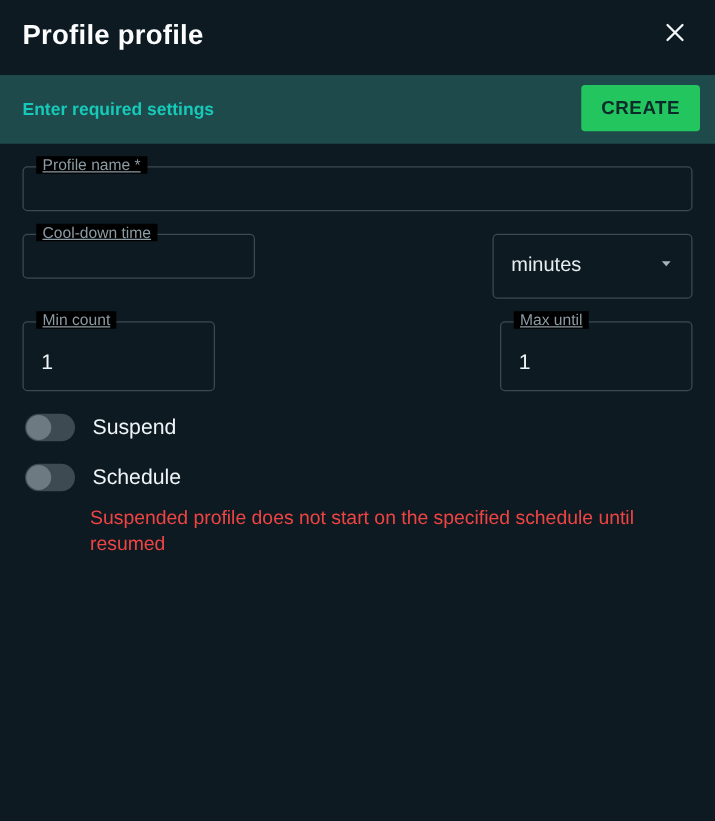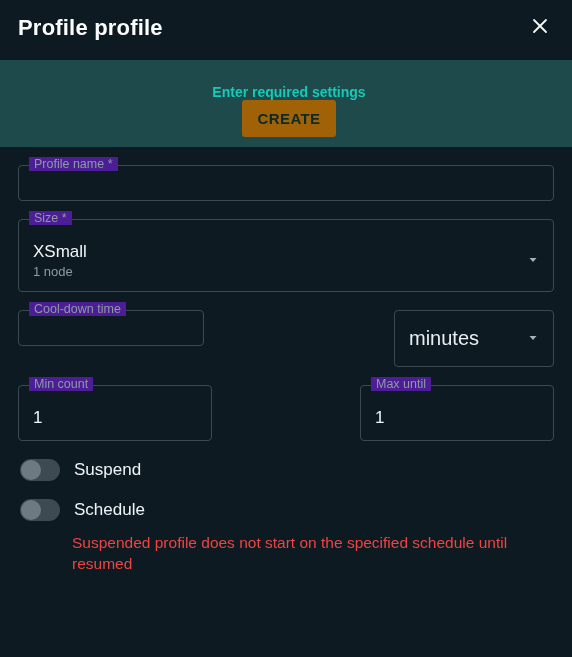--- a/index.html
+++ b/index.html
@@ -40,31 +40,30 @@
     color: #f4f8fa;
   }
   .close-btn svg { width: 18px; height: 18px; }
 
   
   .banner {
     display: flex;
     align-items: center;
     justify-content: space-between;
     background: #1f4a4b;
-    padding: 24px 12px 10px 18px;
+    padding: 8px 12px 10px 18px;
     margin: 8px 0 18px 0;
-    flex-direction: column;
   }
   .banner-text {
     color: #16c9b8;
     font-size: 14px;
     font-weight: 600;
   }
   .create-btn {
-    background: #a16207;
+    background: #22c55e;
     color: #0b2a2a;
     font-weight: 700;
     font-size: 15px;
     letter-spacing: 0.4px;
     border: none;
     border-radius: 3px;
     padding: 10px 16px;
     cursor: pointer;
   }
 
@@ -80,24 +79,25 @@
     position: relative;
     border: 1px solid #3a4a52;
     border-radius: 4px;
     padding: 22px 14px 12px 14px;
     background: transparent;
   }
   .field-label {
     position: absolute;
     top: -9px;
     left: 10px;
-    background: #4c1d95;
+    background: #000000;
     padding: 0 5px;
     font-size: 12.5px;
     color: #8b9ba3;
+    text-decoration: underline;
   }
   .field-input {
     width: 100%;
     background: transparent;
     border: none;
     outline: none;
     color: #f0f5f8;
     font-size: 17px;
     line-height: 1.2;
   }
@@ -139,21 +139,21 @@
     border: 1px solid #3a4a52;
     border-radius: 4px;
     padding: 16px 14px 16px 14px;
     display: flex;
     align-items: center;
     justify-content: space-between;
     background: transparent;
   }
   .unit-value {
     color: #e6eef2;
-    font-size: 20px;
+    font-size: 16px;
   }
 
   
   .toggle-row {
     display: flex;
     align-items: center;
     gap: 14px;
     padding-left: 2px;
   }
   .toggle {
@@ -186,21 +186,21 @@
     color: #ffffff;
     pointer-events: none;
   }
   .cursor-icon svg { width: 15px; height: 18px; }
 
   .row-mm {
     display: flex;
     gap: 18px;
     justify-content: space-between;
   }
-  .row-mm .col { width: 194px; }
+  .row-mm .col { width: 154px; }
 
   .suspend-desc {
     color: #ef4444;
     font-size: 15.5px;
     line-height: 1.35;
     padding-left: 54px;
     padding-right: 8px;
     margin-top: -6px;
   }
 
@@ -226,32 +226,20 @@
     <span class="banner-text">Enter required settings</span>
     <button class="create-btn">CREATE</button>
   </div>
 
   <div class="body">
 
     <div class="field">
       <span class="field-label">Profile name *</span>
     </div>
 
-    <div class="field field-select">
-      <span class="field-label">Size *</span>
-      <div class="select-text">
-        <span class="select-value">XSmall</span>
-        <span class="select-sub">1 node</span>
-      </div>
-      <span class="caret">
-        <svg viewBox="0 0 24 24" fill="currentColor">
-            <path d="M5 8l7 8 7-8z"></path>
-          </svg>
-      </span>
-    </div>
 
     <div class="row-2">
       <div class="col small">
         <div class="field">
           <span class="field-label">Cool-down time</span>
         </div>
       </div>
       <div class="spacer"></div>
       <div class="col unit">
         <div class="unit-box">

